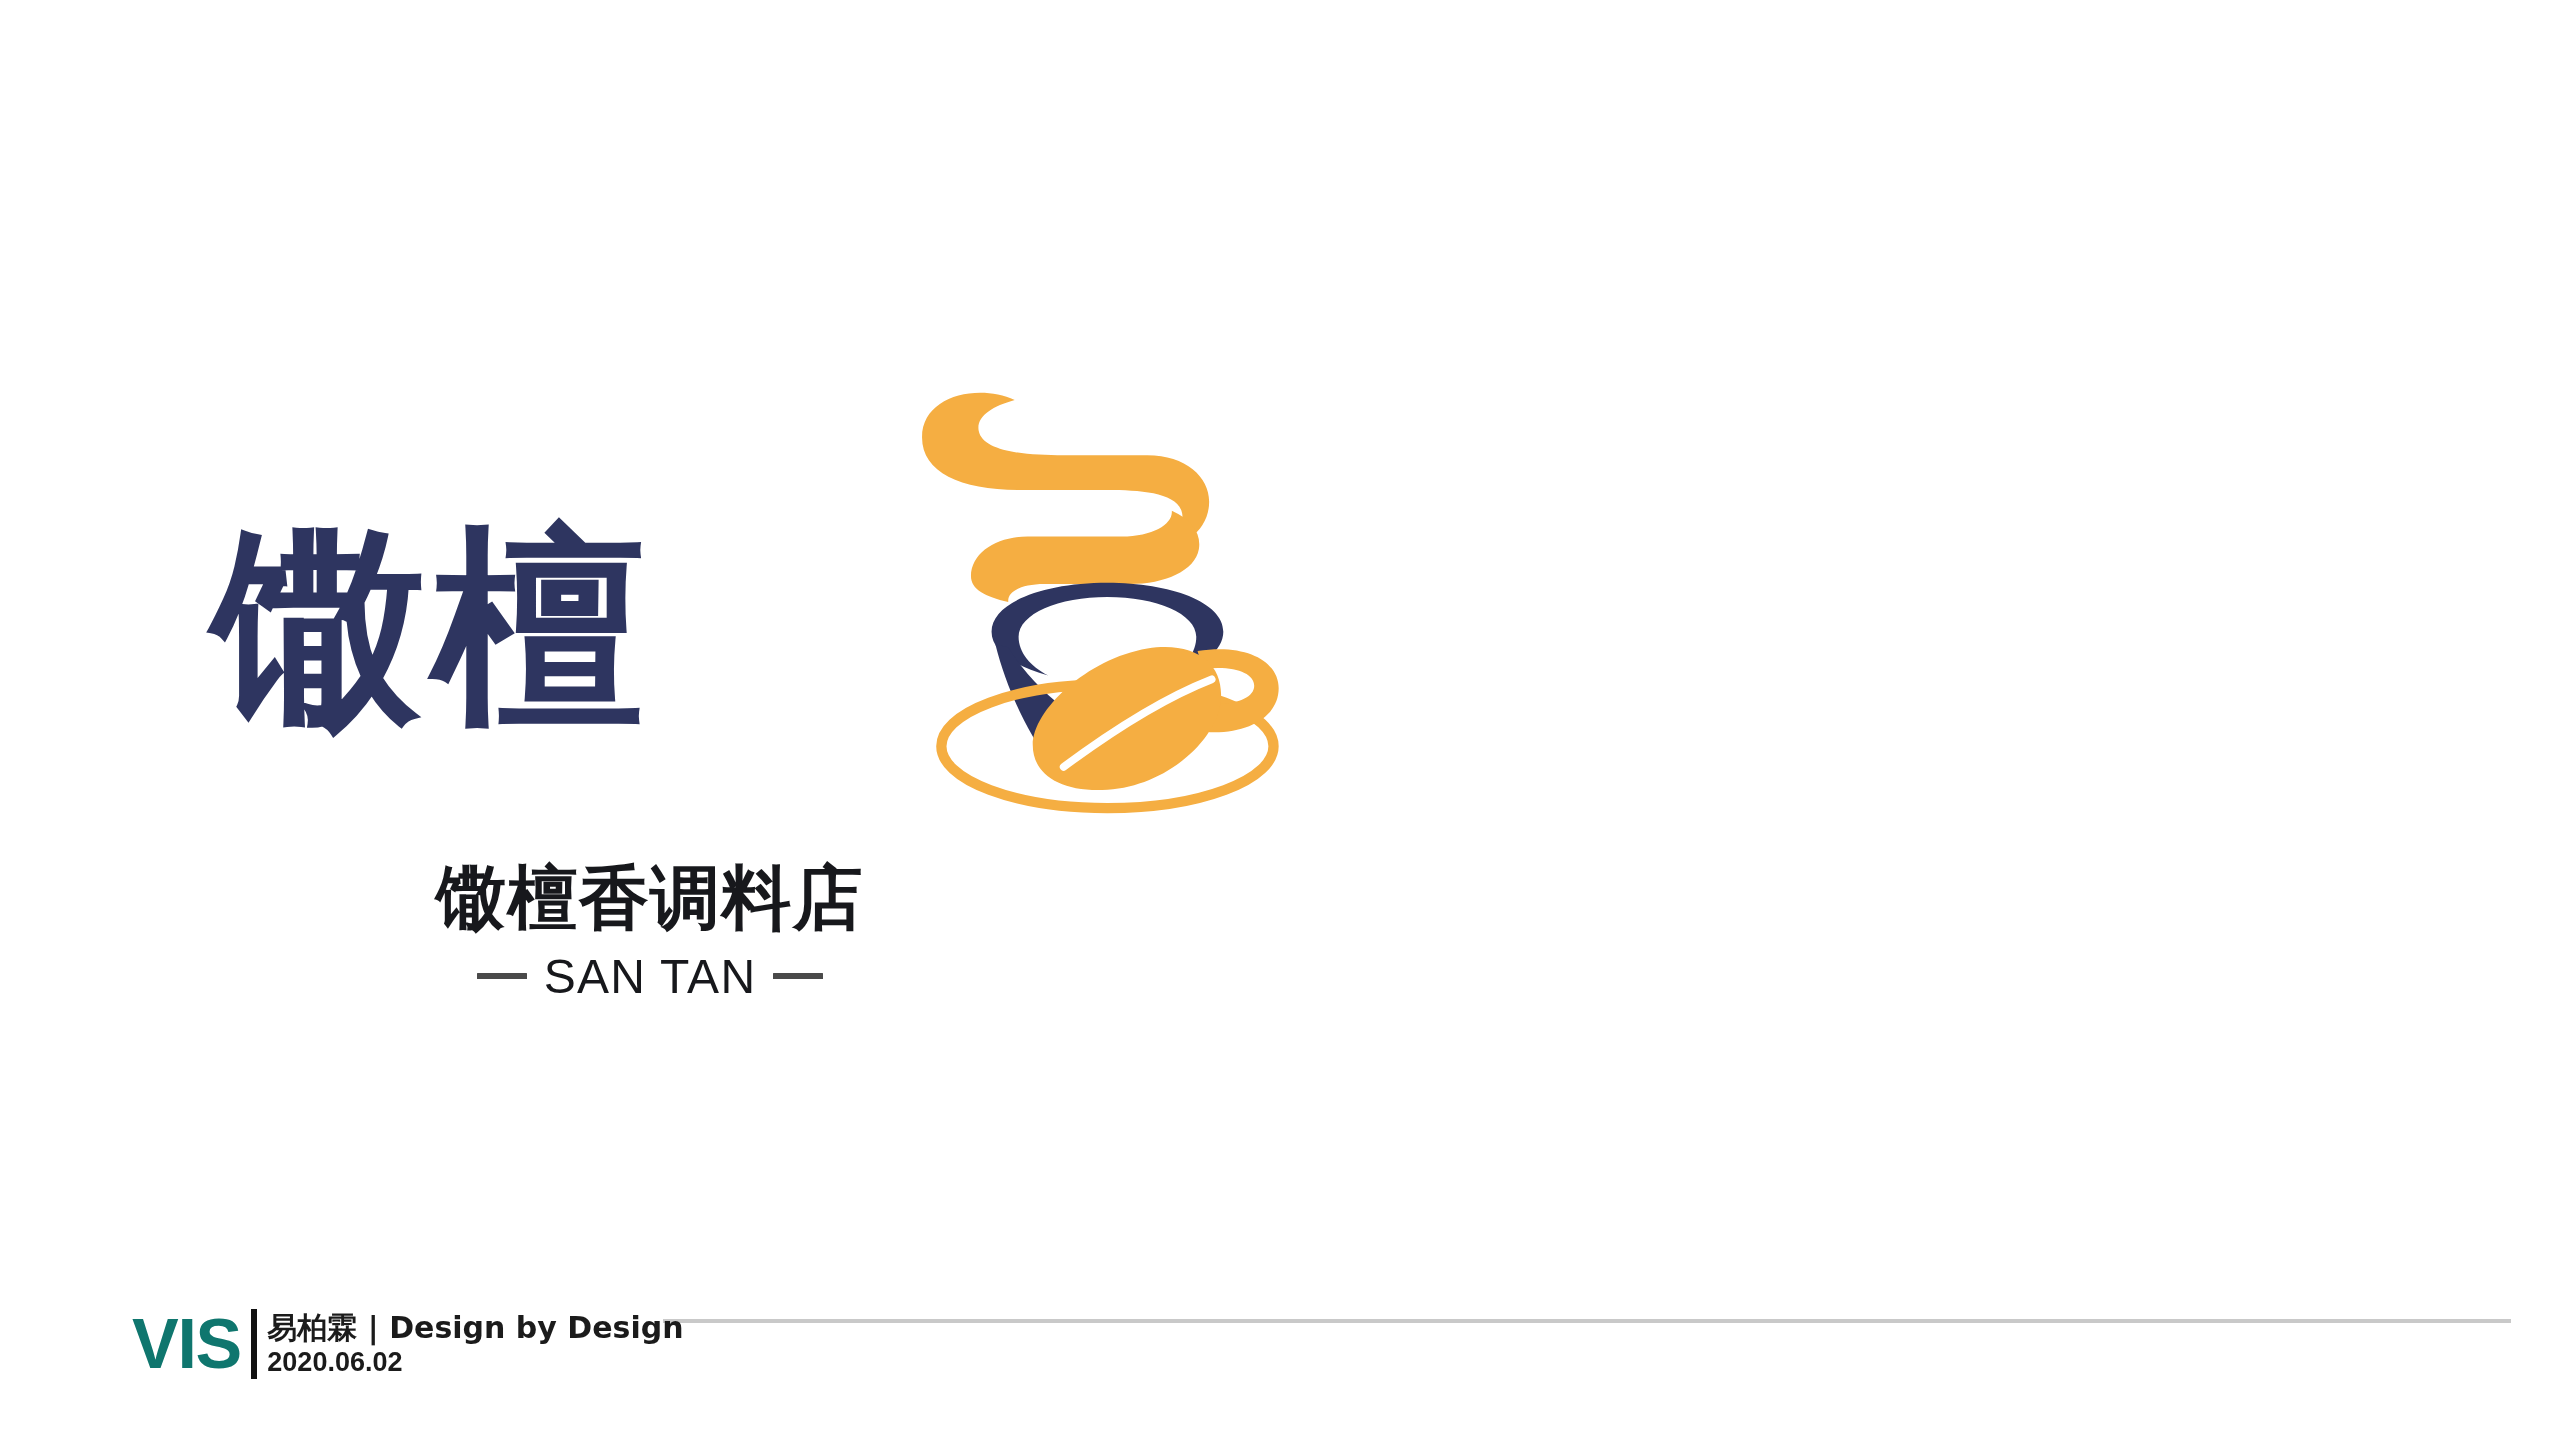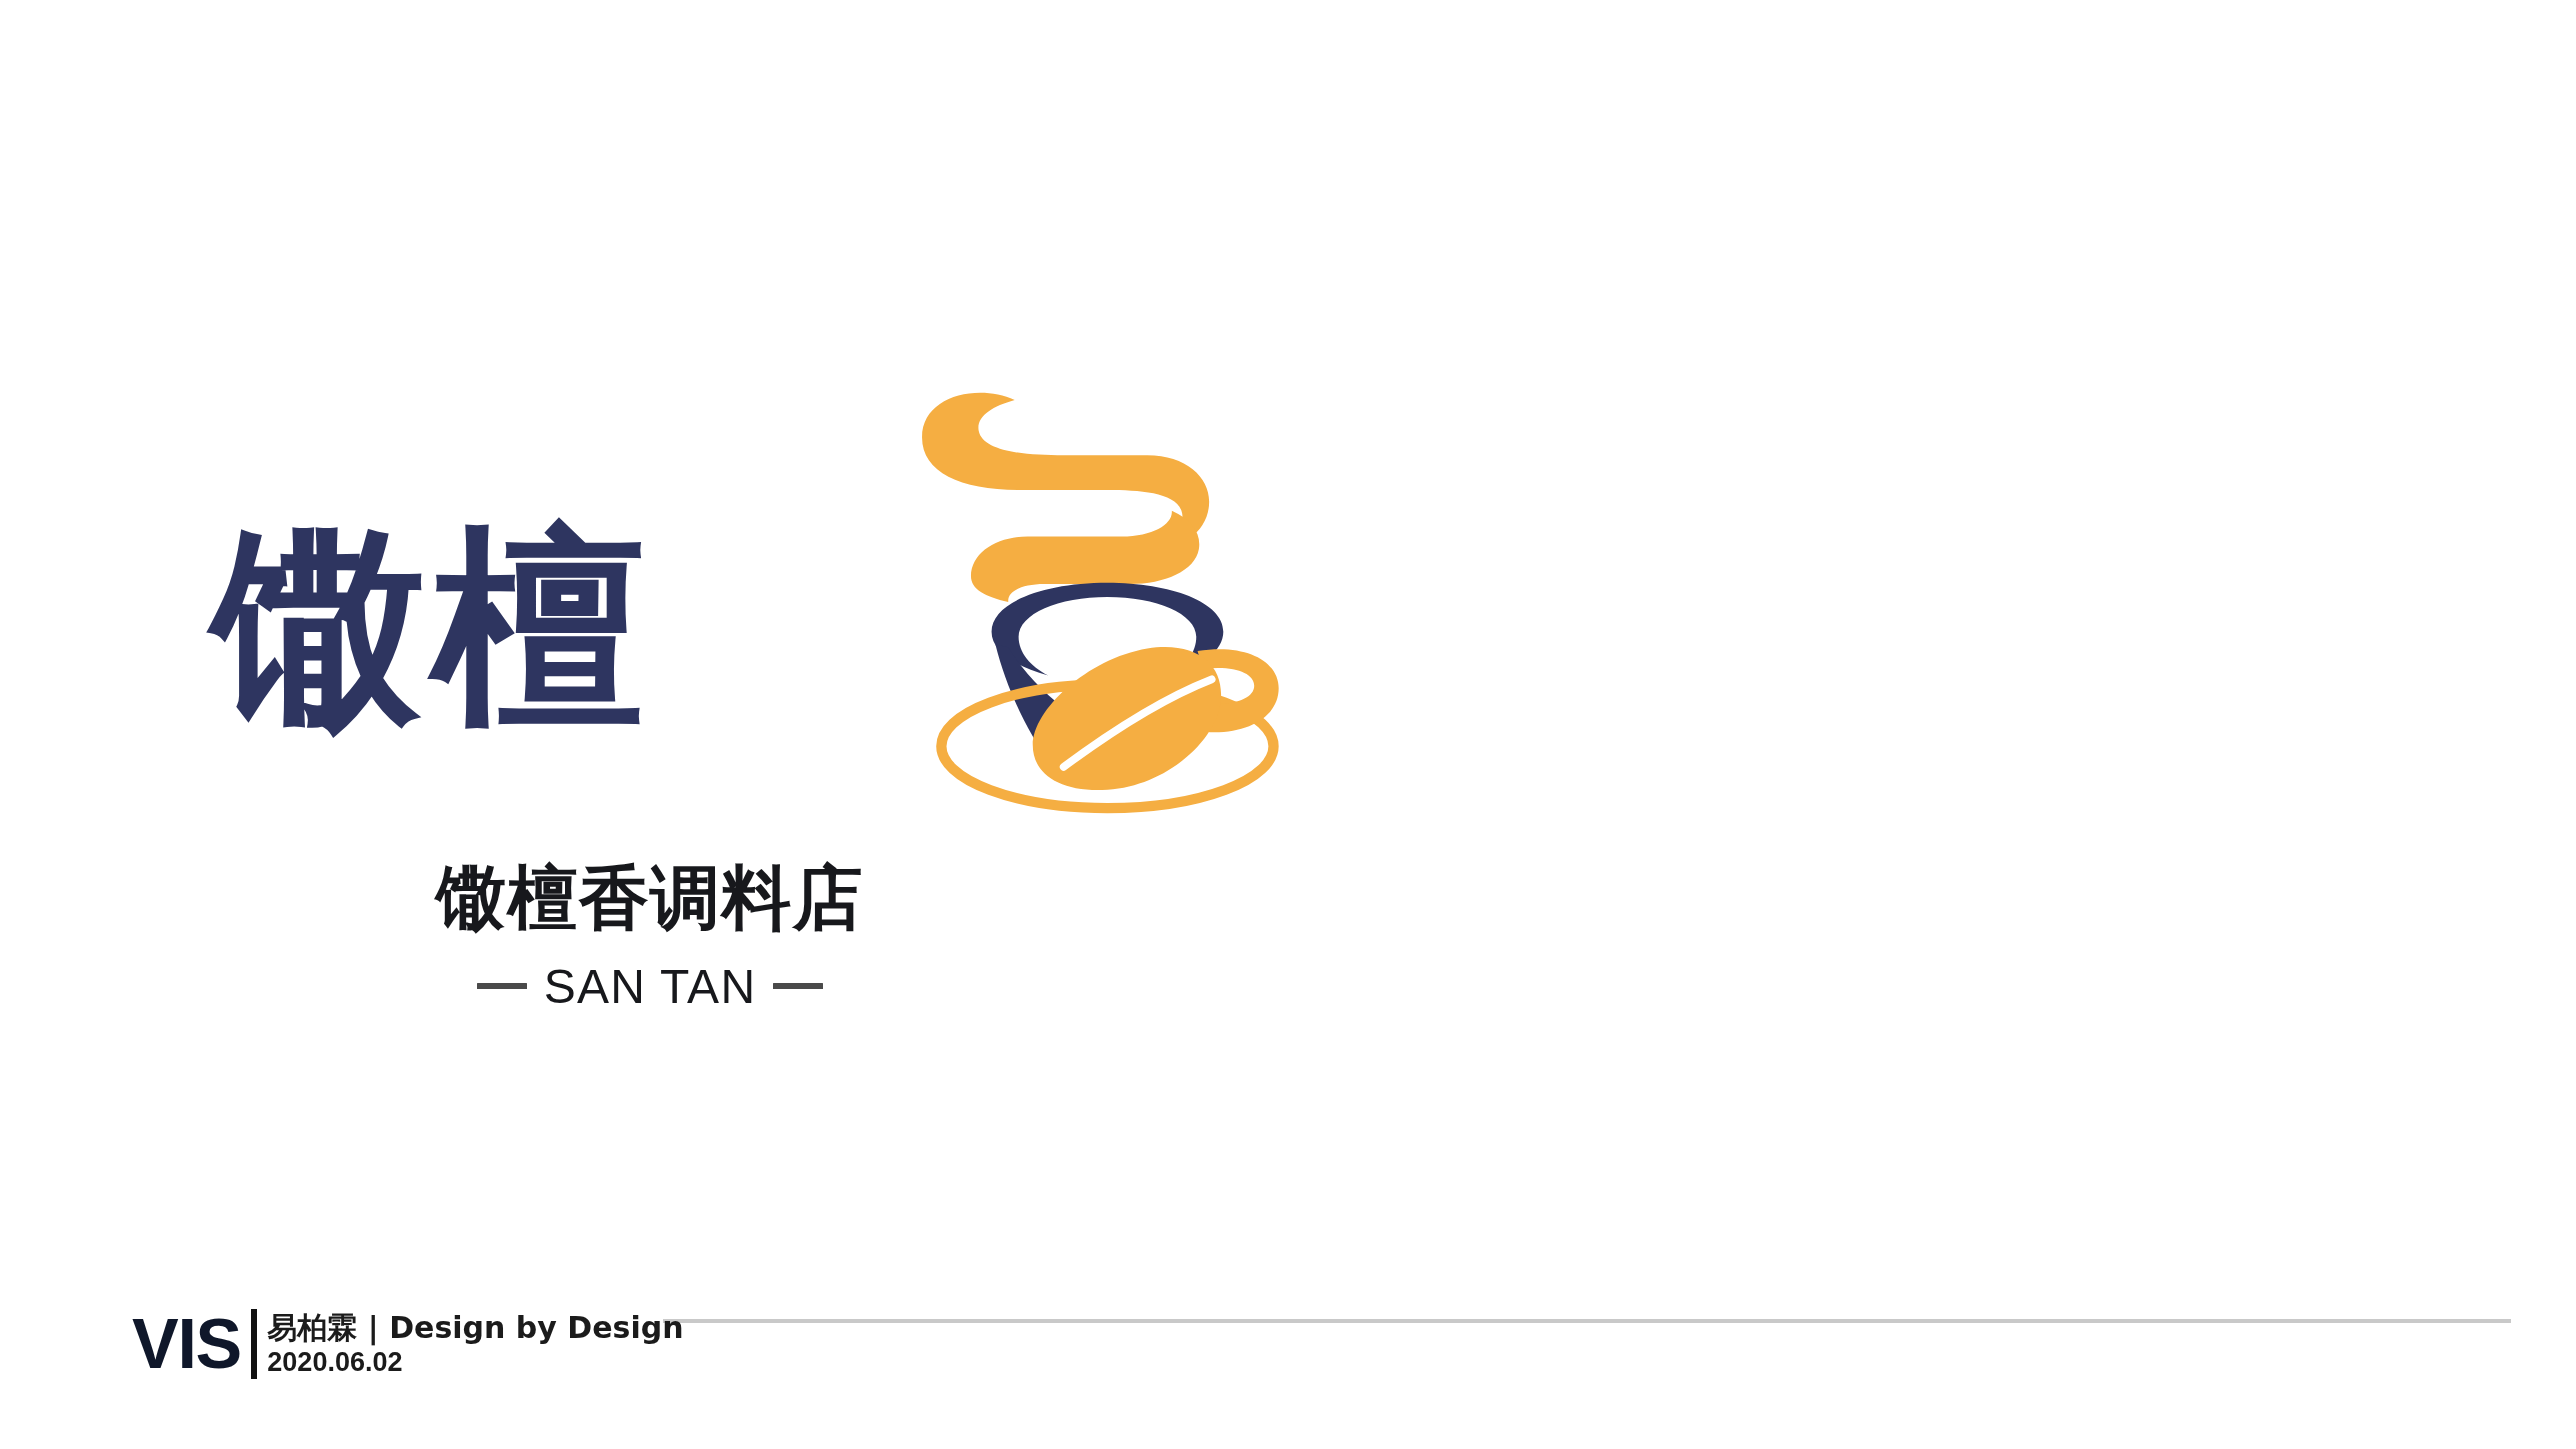--- a/index.html
+++ b/index.html
@@ -74,21 +74,21 @@
   .tagline-cn {
     font-family: "DejaVu Sans", "Liberation Sans", sans-serif;
     font-size: 70px;
     font-weight: 600;
     color: #17181c;
     letter-spacing: 1.3px;
     line-height: 1.18;
     white-space: nowrap;
   }
   .tagline-en-row {
-    margin-top: 19px;
+    margin-top: 9px;
     display: flex;
     align-items: center;
     justify-content: center;
     gap: 16.7px;
   }
   .rule-dash {
     display: block;
     width: 50px;
     height: 5.8px;
     background: #4a4a4a;
@@ -175,21 +175,21 @@
     left: 132px;
     top: 7.7px;
     display: flex;
     align-items: flex-start;
     gap: 0;
   }
   .footer-vis {
     font-family: "Liberation Sans", sans-serif;
     font-size: 70px;
     font-weight: 700;
-    color: #0f172a;
+    color: #0f766e;
     line-height: 1;
     letter-spacing: -1.3px;
   }
   .footer-bar {
     display: block;
     width: 5.8px;
     height: 70px;
     background: #111111;
     margin: 0 10.3px 0 10.3px;
   }

